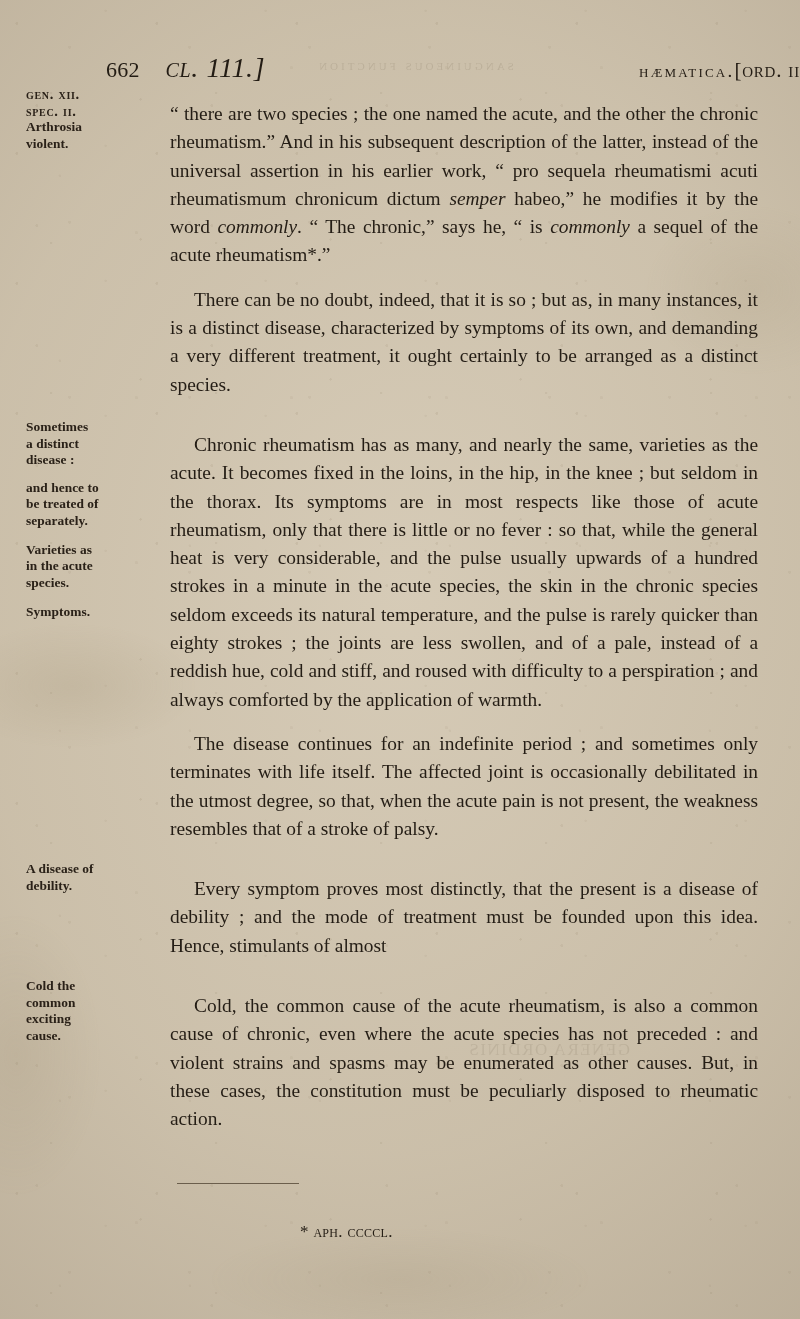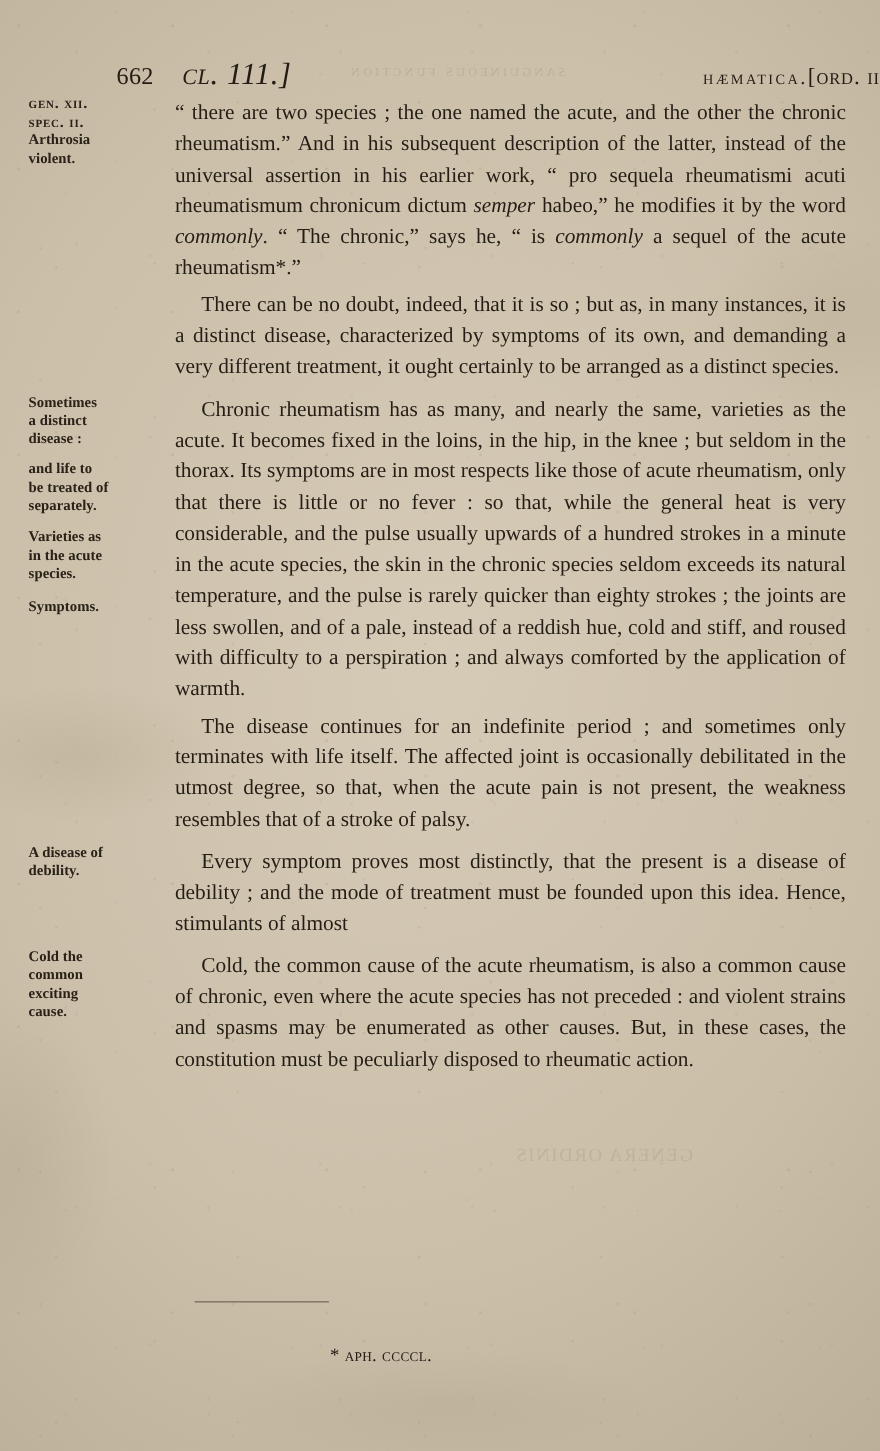--- a/index.html
+++ b/index.html
@@ -136,21 +136,21 @@
   .gloss .ln { display: block; }
   .prose {
     flex: 1;
     font-size: 19.4px;
     line-height: 28.3px;
     text-align: justify;
     text-justify: inter-word;
     hyphens: manual;
     color: #241d15;
   }
-  .prose p { margin: 5px; text-indent: 0; }
+  .prose p { margin: 16px; text-indent: 0; }
   .prose p.ind { text-indent: 24px; }
   .prose i { font-style: italic; }
 
   .footnote-rule {
     position: absolute;
     left: 177px;
     top: 1183px;
     width: 122px;
     height: 1px;
     background: #4b3f2d;
@@ -212,21 +212,21 @@
     <div class="block" style="margin-top:0">
       <div class="gloss">
         <div style="height:2px"></div>
         <div>
           <span class="ln">Sometimes</span>
           <span class="ln">a distinct</span>
           <span class="ln">disease :</span>
         </div>
         <div style="height:11px"></div>
         <div>
-          <span class="ln">and life to</span>
+          <span class="ln">and hence to</span>
           <span class="ln">be treated of</span>
           <span class="ln">separately.</span>
         </div>
         <div style="height:12px"></div>
         <div>
           <span class="ln">Varieties as</span>
           <span class="ln">in the acute</span>
           <span class="ln">species.</span>
         </div>
         <div style="height:13px"></div>

